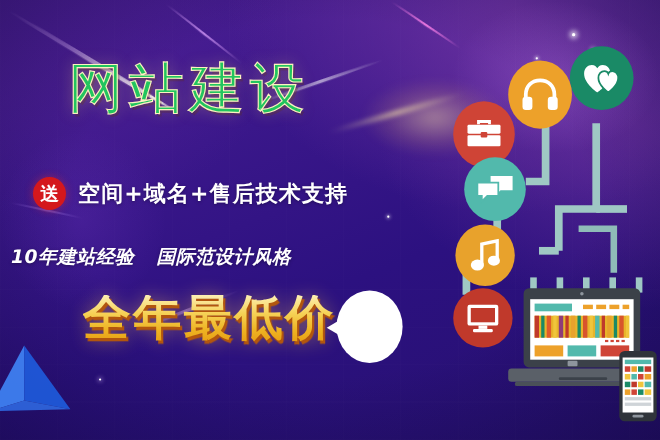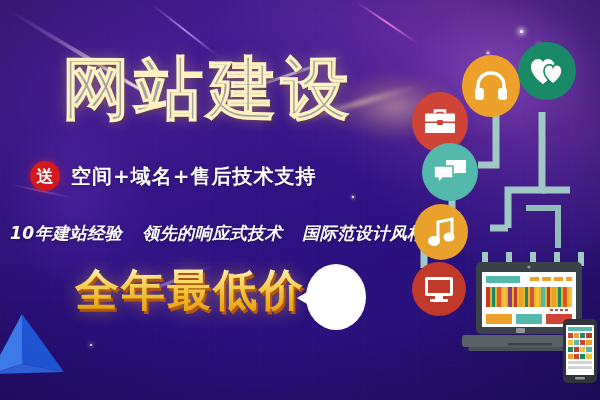--- a/index.html
+++ b/index.html
@@ -81,24 +81,24 @@
   .sp-e { left: 420px; top: 290px; width:3px; height:3px; box-shadow: 0 0 5px 2px rgba(160,220,255,.6); }
   .sp-f { left: 90px; top: 344px; width:2px; height:2px; box-shadow: 0 0 4px 1px rgba(220,190,255,.55); }
   .sp-g { left: 352px; top: 196px; width:2px; height:2px; box-shadow: 0 0 3px 1px rgba(255,255,255,.45); }
 
   
   .triangle-shape { position:absolute; left: -12px; top: 312px; width: 80px; height: 72px; }
 
   
   .headline {
     position: absolute; left: 62px; top: 55px;
-    font-size: 68px; line-height: 1;
+    font-size: 50px; line-height: 1;
     letter-spacing: 5px;
-    font-weight: bold;
-    color: #a3a3a3;
+    font-weight: normal;
+    color: #22c55e;
     -webkit-text-stroke: 1px #fdf2c0;
     text-shadow: 0 0 14px rgba(255,215,120,.38), 2px 3px 0 rgba(90,40,10,.28);
     white-space: nowrap;
   }
 
   .sub-row {
     position: absolute; left: 30px; top: 161px;
     display: flex; align-items: center; gap: 11px;
   }
   .gift-badge {
@@ -193,21 +193,20 @@
 
   <div class="headline">网站建设</div>
 
   <div class="sub-row">
     <div class="gift-badge">送</div>
     <div class="sub-text">空间+域名+售后技术支持</div>
   </div>
 
   <div class="features">
     <span>10年建站经验</span>
-    <span>领先的响应式技术</span>
     <span>国际范设计风格</span>
   </div>
 
   <div class="price-row">
     <div class="price-text">全年最低价</div>
   </div>
 
   <div class="speech-bubble">
     <svg width="72" height="74" viewBox="0 0 72 74">
       <ellipse cx="40" cy="36" rx="30" ry="33" fill="#ffffff"></ellipse>

